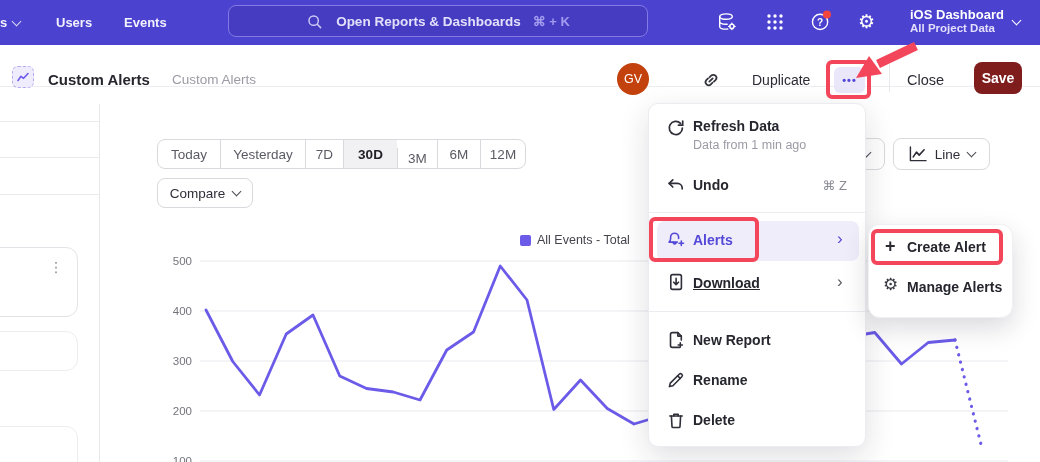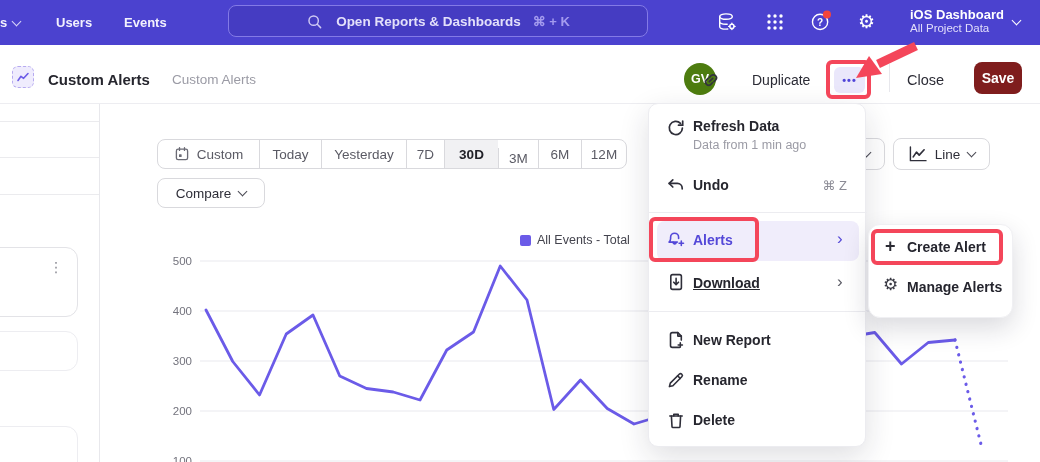--- a/index.html
+++ b/index.html
@@ -10,29 +10,29 @@
   .topnav{left:0;top:0;width:1040px;height:45px;background:#4b42cf;}
   .navtxt{color:#f2f1fd;font-size:13px;font-weight:700;line-height:45px;}
   .chev{display:inline-block;width:6px;height:6px;border-right:1.7px solid currentColor;
         border-bottom:1.7px solid currentColor;transform:rotate(45deg);vertical-align:middle;}
   .searchbox{left:228px;top:5px;width:420px;height:32px;box-sizing:border-box;background:#453cc2;
              border:1px solid #837ae6;border-radius:8px;display:flex;align-items:center;justify-content:center;}
   .search-ph{color:#e3e0fa;font-size:13.5px;font-weight:700;margin:0 12px 0 13px;}
   .search-sc{color:#a49bee;font-size:13px;font-weight:700;}
   .navicon{width:22px;height:22px;}
   .proj-name{color:#fff;font-size:13px;font-weight:700;line-height:15px;}
-  .proj-scope{color:#e2defb;font-size:11.5px;font-weight:400;line-height:13px;}
-  
-  .header{left:0;top:45px;width:1040px;height:59px;background:#fff;border-bottom:1px solid #ededf1;box-sizing:border-box;}
+  .proj-scope{color:#e2defb;font-size:11.5px;font-weight:700;line-height:13px;}
+  
+  .header{left:0;top:45px;width:1040px;height:42px;background:#fff;border-bottom:1px solid #ededf1;box-sizing:border-box;}
   .report-ico{left:12px;top:21px;width:22px;height:22px;border-radius:6px;background:#efecfd;
               border:1px dashed #b6aaf0;box-sizing:border-box;display:flex;align-items:center;justify-content:center;}
   .h-title{left:48px;top:26px;font-size:15px;font-weight:700;color:#26262e;}
   .h-sub{left:172px;top:27px;font-size:13.5px;color:#9b9ba5;}
-  .avatar{left:684px;top:18px;width:32px;height:32px;border-radius:50%;background:#4d7c0f;color:#fff;
-          font-size:12.5px;font-weight:700;display:flex;align-items:center;justify-content:center;}
+  .avatar{left:617px;top:18px;width:32px;height:32px;border-radius:50%;background:#c2410c;color:#fff;
+          font-size:12.5px;font-weight:400;display:flex;align-items:center;justify-content:center;}
   .txtbtn{font-size:14px;color:#2b2b35;font-weight:400;}
   .more-btn{left:834px;top:22px;width:31px;height:26px;border-radius:6px;background:#eae7fb;
             display:flex;align-items:center;justify-content:center;color:#4f43d8;
             font-size:11px;font-weight:700;letter-spacing:1px;}
   .hdr-divider{left:889px;top:19px;width:1px;height:28px;background:#e7e7ec;}
   .save-btn{left:974px;top:17px;width:48px;height:32px;border-radius:8px;background:#7f1d1d;color:#fff;
             font-size:14px;font-weight:700;display:flex;align-items:center;justify-content:center;}
   
   .side-line{left:0;height:1px;background:#ebebee;width:99px;}
   .vline{left:99px;top:104px;width:1px;height:358px;background:#e8e8ec;}
@@ -162,28 +162,20 @@
   <div class="abs side-line" style="top:121px;z-index:2;"></div>
   <div class="abs side-line" style="top:157px;z-index:2;"></div>
   <div class="abs side-line" style="top:194px;z-index:2;"></div>
   <div class="abs side-card" style="left:-22px;top:247px;width:100px;height:70px;border:1px solid #e3e3e7;z-index:2;">
     <span class="abs" style="right:14px;top:12px;color:#8a8a93;font-size:14px;line-height:14px;">⋮</span>
   </div>
   <div class="abs side-card" style="left:-22px;top:331px;width:100px;height:40px;border:1px solid #ededf1;z-index:2;"></div>
   <div class="abs side-card" style="left:-22px;top:426px;width:100px;height:54px;border:1px solid #ededf1;z-index:2;"></div>
 
   <div class="abs segctl" style="z-index:2;">
-    <div class="seg" style="width:101px;">
-      <svg width="16" height="16" viewBox="0 0 18 18" fill="none" stroke="#6b6b75" stroke-width="1.5" stroke-linecap="round">
-        <rect x="2.7" y="3.6" width="12.6" height="11.8" rx="2"></rect>
-        <path d="M6.2 2v3M11.8 2v3"></path>
-        <rect x="5.6" y="9.3" width="3" height="3" rx="0.6" fill="#6b6b75" stroke="none"></rect>
-      </svg>
-      <span>Custom</span>
-    </div>
     <div class="seg" style="width:62px;">
         <span>Today</span>
       </div>
     <div class="seg" style="width:85px;">
         <span>Yesterday</span>
       </div>
     <div class="seg" style="width:38px;">
         <span>7D</span>
       </div>
     <div class="seg sel" style="width:54px;">
@@ -193,21 +185,21 @@
         <span>3M</span>
       </div>
     <div class="seg" style="width:43px;">
         <span>6M</span>
       </div>
     <div class="seg" style="width:45px;">
         <span>12M</span>
       </div>
   </div>
 
-  <div class="abs btn" style="left:157px;top:178px;width:108px;height:30px;z-index:2;">
+  <div class="abs btn" style="left:157px;top:178px;width:96px;height:30px;z-index:2;">
     <span>Compare</span>
     <span class="chev" style="color:#4a4a54;margin-top:-3px;"></span>
   </div>
 
   <div class="abs btn" style="left:795px;top:138px;width:90px;height:32px;justify-content:flex-end;padding-right:14px;z-index:2;">
     <span class="chev" style="color:#4a4a54;margin-top:-3px;"></span>
   </div>
 
   <div class="abs btn" style="left:893px;top:138px;width:97px;height:32px;z-index:2;">
     <svg width="19" height="17" viewBox="0 0 20 18" fill="none" stroke="#2f2f3a" stroke-linecap="round" stroke-linejoin="round">

